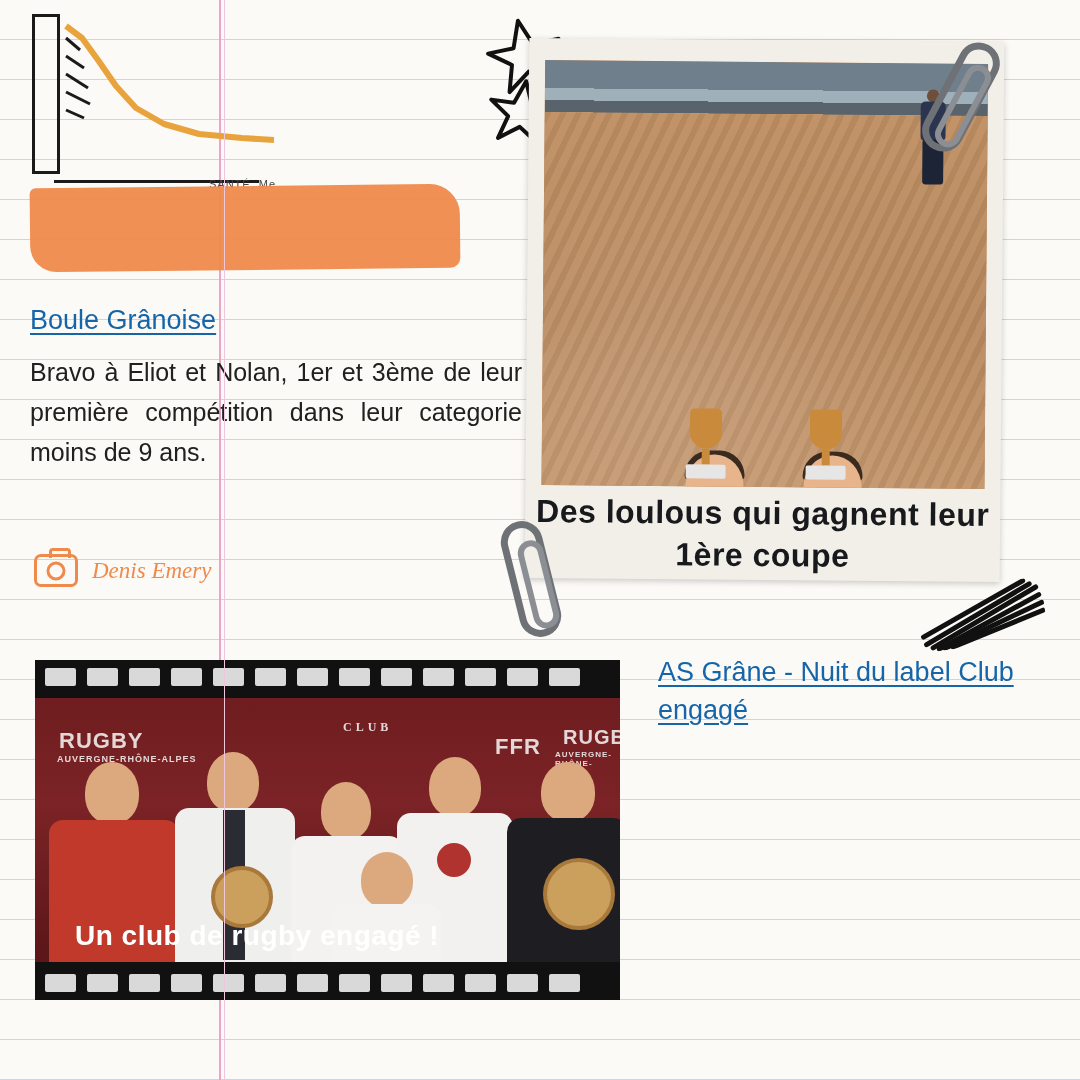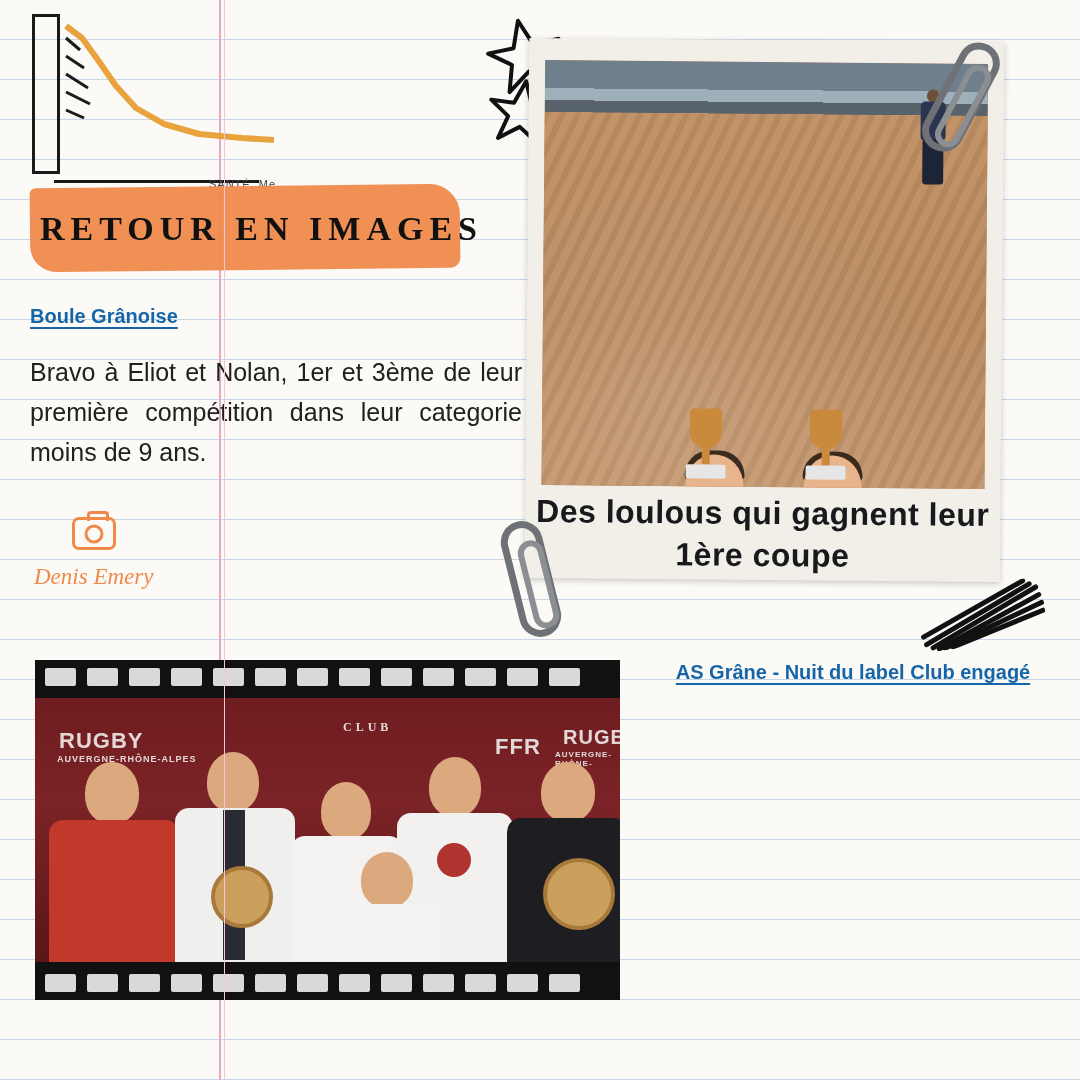--- a/index.html
+++ b/index.html
@@ -70,42 +70,42 @@
     font-family:"Liberation Serif", serif;
     font-weight:bold;
     font-size:34px;
     letter-spacing:6px;
     color:#111;
   }
 
   
   .art-link {
     position:absolute;
-    font-size:20px;
-    font-weight:bold;
+    font-size:27px;
+    font-weight:normal;
     color:#1565a8;
     text-decoration:underline;
     text-underline-offset:4px;
   }
   #boule-link { left:30px; top:305px; }
 
   .body-text {
     position:absolute;
     font-size:25px;
     line-height:40px;
     color:#20201f;
     text-align:justify;
   }
   #boule-text { left:30px; top:352px; width:492px; }
 
   .credit {
     position:absolute;
     display:flex; align-items:center; gap:14px;
   }
-  #boule-credit { left:34px; top:517px;flex-direction:column; }
+  #boule-credit { left:34px; top:554px; }
   .cam {
     width:44px; height:33px;
     border:3px solid #f08a4b;
     border-radius:7px;
     position:relative;
   }
   .cam:before {
     content:""; position:absolute; left:12px; top:-9px;
     width:16px; height:7px; border:3px solid #f08a4b;
     border-bottom:none; border-radius:4px 4px 0 0;
@@ -237,21 +237,21 @@
   .p-body { position:absolute; border-radius:14px 14px 0 0; }
   .film-caption {
     position:absolute; left:40px; top:222px;
     font-family:"Liberation Sans", sans-serif;
     font-weight:bold; font-size:28px; color:#fff;
     letter-spacing:.5px;
   }
   #as-credit { left:42px; top:1010px; }
 
   
-  #as-link { left:658px; top:653px; width:390px; line-height:38px;text-align:center; }
+  #as-link { left:658px; top:653px; width:390px; line-height:38px; }
   #as-text { left:658px; top:740px; width:388px; }
 </style>
 </head>
 <body>
 
 <div id="page">
 
   <div class="logo-wrap">
     <div class="logo-box"></div>
     <svg width="255" height="190" style="position:absolute;left:0;top:0;">
@@ -262,21 +262,20 @@
           <path d="M42,66 L64,80"></path>
         <path d="M42,84 L66,96"></path>
           <path d="M42,102 L60,110"></path>
       </g>
     </svg>
     <div class="logo-underline"></div>
     <div class="logo-sub">SANTÉ, Me</div>
   </div>
 
   <div class="highlight"></div>
-  <div class="title">RETOUR EN IMAGES</div>
 
   <a class="art-link" id="boule-link" href="#">Boule Grânoise</a>
   <div class="body-text" id="boule-text">Bravo à Eliot et Nolan, 1er et 3ème de leur première compétition dans leur categorie moins de 9 ans.</div>
   <div class="credit" id="boule-credit">
     <span class="cam"></span>
     <span class="credit-name">Denis Emery</span>
   </div>
 
   <svg id="star1" class="star" width="80" height="80" style="position:absolute;left:485px;top:14px;">
     <path d="M40,6 L50,32 L76,32 L55,48 L63,74 L40,58 L17,74 L25,48 L4,32 L30,32 Z" fill="none" stroke="#111" stroke-width="4" stroke-linejoin="round"></path>
@@ -381,20 +380,21 @@
         <div class="p-body" style="left:0; top:56px; width:120px; height:146px; background:#1e1e22;"></div>
       </div>
       <div class="person" style="left:296px; width:110px; height:110px;">
         <div class="p-head" style="left:30px; top:0; width:52px; height:56px;"></div>
         <div class="p-body" style="left:0; top:52px; width:110px; height:60px; background:#f4f3f1;"></div>
       </div>
 
       <div style="position:absolute; left:176px; top:168px; width:62px; height:62px; border-radius:50%; background:#caa05c; border:4px solid #a8793b;"></div>
       <div style="position:absolute; left:508px; top:160px; width:72px; height:72px; border-radius:50%; background:#caa05c; border:4px solid #a8793b;"></div>
 
+      <div class="film-caption">Un club de rugby engagé !</div>
     </div>
 
     <div class="perf-row bottom">
       <span class="perf"></span>
         <span class="perf"></span>
         <span class="perf"></span>
         <span class="perf"></span>
       <span class="perf"></span>
         <span class="perf"></span>
         <span class="perf"></span>

